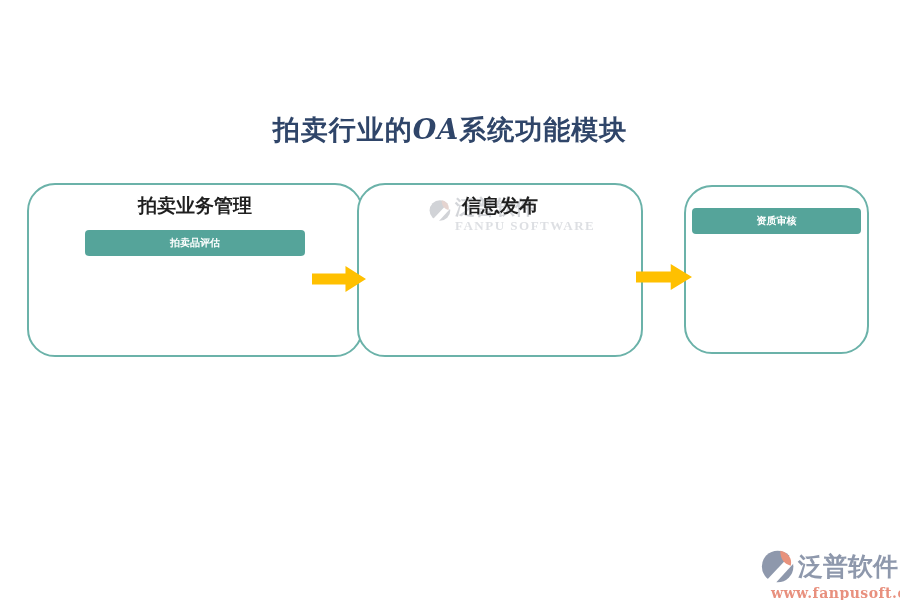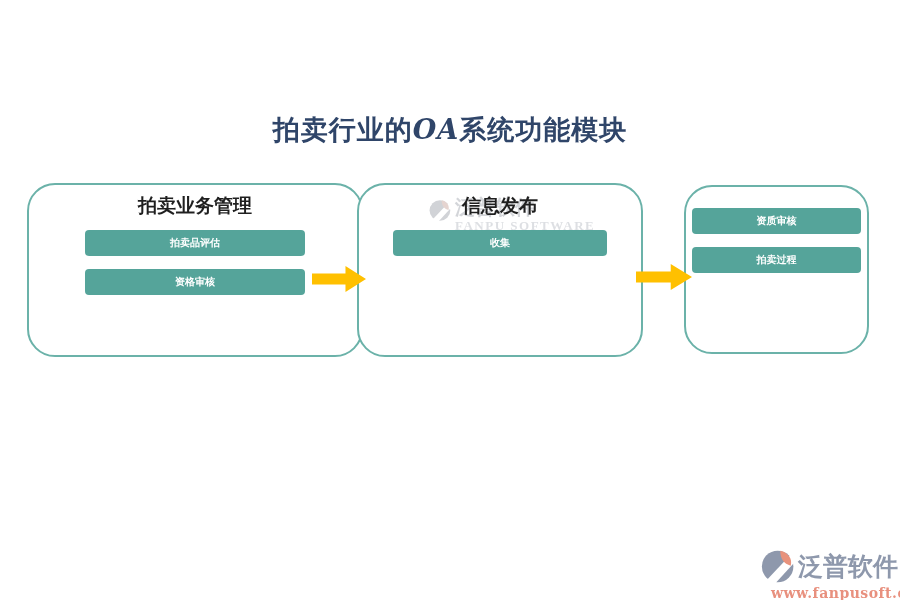--- a/index.html
+++ b/index.html
@@ -105,42 +105,39 @@
 </head>
 <body>
 
 <div class="canvas">
 
   <h1 class="page-title"><span>拍卖行业的</span><span class="oa">OA</span><span>系统功能模块</span></h1>
 
   <section class="module box1">
     <div class="module-title">拍卖业务管理</div>
     <div class="pill">拍卖品评估</div>
-    <div class="pill">资格审核</div>
   </section>
 
   <section class="module box2">
     <div class="wm-mid">
       <svg class="wm-logo" viewBox="0 0 40 44" aria-hidden="true">
         <circle cx="19" cy="22" r="18" fill="#8E98AC"></circle>
         <path d="M40 2 L46 9 L12 46 L5 39 Z" fill="#ffffff"></path>
         <path d="M22 4 C31 6 36 13 34 21 C26 19 22 13 22 4 Z" fill="#E8927C"></path>
       </svg>
       <div class="wm-texts">
         <span class="wm-brand-faint">泛普软件</span>
         <span class="wm-sub">FANPU SOFTWARE</span>
       </div>
     </div>
     <div class="module-title">信息发布</div>
-    <div class="pill">收集</div>
   </section>
 
   <section class="module box3">
     <div class="pill">资质审核</div>
-    <div class="pill">拍卖过程</div>
   </section>
 
   <div class="flow-arrow arrow1"></div>
   <div class="flow-arrow arrow2"></div>
 
   <div class="wm-footer">
     <div class="wm-row">
       <svg class="wm-logo" viewBox="0 0 40 44" aria-hidden="true">
         <circle cx="19" cy="22" r="18" fill="#8E98AC"></circle>
         <path d="M40 2 L46 9 L12 46 L5 39 Z" fill="#ffffff"></path>

